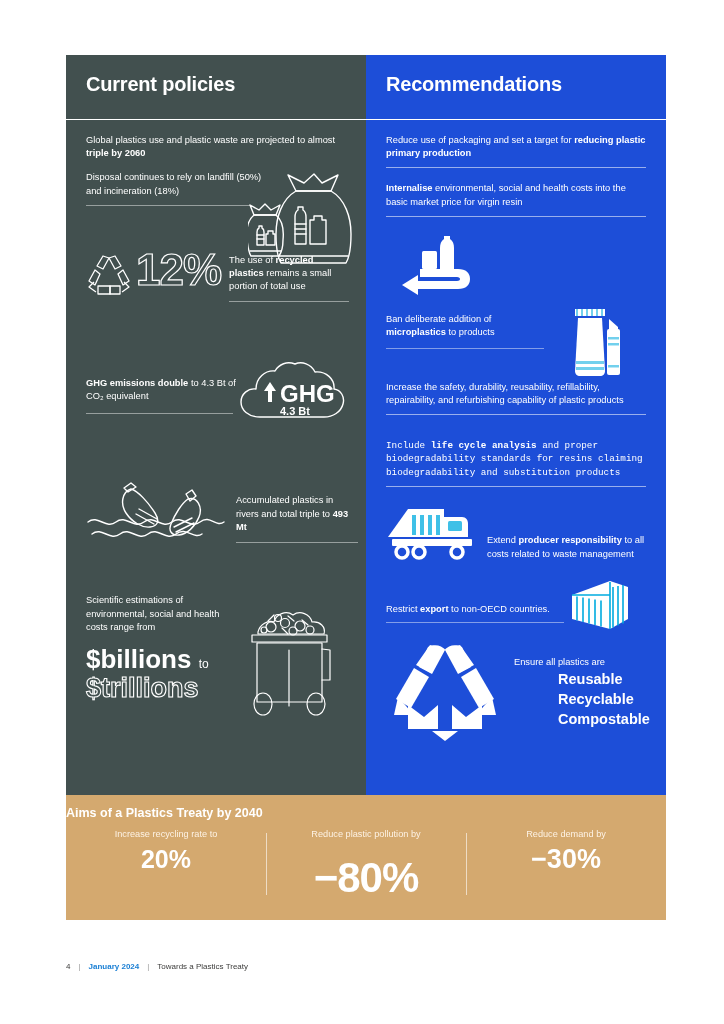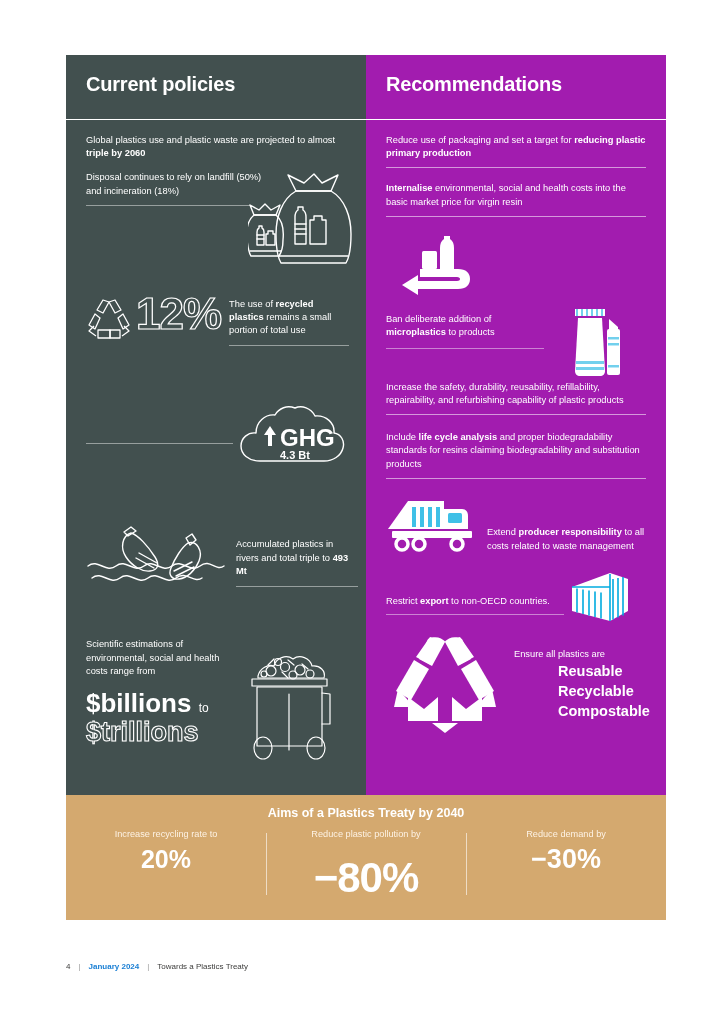--- a/index.html
+++ b/index.html
@@ -12,21 +12,21 @@
   .page { position: relative; width: 724px; height: 1024px; background:#fff; }
 
   .infographic {
     position: absolute; left: 66px; top: 55px;
     width: 600px; height: 865px;
   }
 
   
   .cols { display: flex; width: 600px; height: 740px; }
   .col-left  { width: 300px; background: #42504f; position: relative; }
-  .col-right { width: 300px; background: #a21caf; position: relative; }
+  .col-right { width: 300px; background: #1d4ed8; position: relative; }
 
   .col-head {
     height: 65px;
     display: flex; align-items: center;
     padding: 0 20px 6px 20px;
     border-bottom: 1.5px solid #ffffff;
   }
   .col-head h2 {
     font-size: 20px; font-weight: bold; color: #ffffff;
     letter-spacing: -0.2px;
@@ -39,21 +39,21 @@
   .txt { color: #ffffff; font-size: 9.3px; line-height: 1.42; }
   .txt b { font-weight: bold; }
   .rule { height: 1px; background: rgba(255,255,255,0.45); margin-top: 7px; }
 
   .l-b1 { margin-bottom: 11px; }
   .l-b2 { width: 178px; }
   .l-b2 .rule { width: 165px; }
 
   .bags-icon { position: absolute; right: 2px; top: 52px; }
 
-  .row-12 { display: flex; align-items: flex-start; margin-top: 86px; }
+  .row-12 { display: flex; align-items: flex-start; margin-top: 42px; }
   .big-outline {
     font-size: 44px; font-weight: bold; line-height: 1;
     color: transparent;
     -webkit-text-stroke: 1.2px #ffffff;
     letter-spacing: -1px;
   }
   .recycle-small { margin-right: 4px; margin-top: 6px; }
   .txt-12 { width: 126px; margin-top: 6px; margin-left: 8px; }
   .txt-12 .rule { width: 120px; margin-top: 8px; }
 
@@ -108,21 +108,21 @@
   .r-final-text .strong {
     font-size: 14.5px; font-weight: bold; color:#fff; line-height: 1.38; padding-left: 44px;
   }
 
   
   .banner {
     width: 600px; height: 125px; background: #d4a96f;
     padding-top: 11px;
   }
   .banner h3 {
-    text-align: center; color:#fff; font-size: 12.5px; font-weight: bold;
+    text-align: left; color:#fff; font-size: 12.5px; font-weight: bold;
     margin-bottom: 9px;
   }
   .aims { display:flex; height: 78px; }
   .aim {
     flex: 1; display:flex; flex-direction:column;
     align-items:center; justify-content:flex-start;
     position: relative;
   }
   .aim + .aim::before {
     content:""; position:absolute; left:0; top: 4px;
@@ -211,20 +211,21 @@
             </div>
             <div class="big-outline">12%</div>
             <div class="txt-12">
               <div class="txt"><span>The use of </span><b>recycled plastics</b><span> remains a small portion of total use</span></div>
               <div class="rule"></div>
             </div>
           </div>
 
           <div class="row-ghg">
             <div class="ghg-text">
+              <div class="txt"><b>GHG emissions double</b><span> to 4.3 Bt of CO₂ equivalent</span></div>
               <div class="rule"></div>
             </div>
             <div class="ghg-cloud">
               <svg width="108" height="70" viewBox="0 0 108 70">
                 <path d="M22 57 C10 57 3 50 3 42 C3 34 10 28 18 29 C18 18 27 10 37 11 C41 4 49 1 57 4 C64 1 73 4 77 12 C88 11 97 19 96 29 C103 30 107 37 105 44 C103 52 95 57 86 57 Z" fill="none" stroke="#ffffff" stroke-width="1.4" stroke-linejoin="round"></path>
                 <g fill="#ffffff">
                   <path d="M30 42 L30 31 L26 31 L32 22 L38 31 L34 31 L34 42 Z"></path>
                 </g>
                 <text x="42" y="42" fill="#ffffff" font-family="Liberation Sans, sans-serif" font-size="24" font-weight="bold">GHG</text>
                 <text x="42" y="55" fill="#ffffff" font-family="Liberation Sans, sans-serif" font-size="11" font-weight="bold">4.3 Bt</text>
@@ -349,21 +350,21 @@
                 </g>
               </svg>
             </div>
           </div>
 
           <div class="blk r-blk" style="margin-top:2px;">
             <div class="txt">Increase the safety, durability, reusability, refillability, repairability, and refurbishing capability of plastic products</div>
             <div class="rule"></div>
           </div>
 
-          <div class="blk r-blk" style="margin-top:16px;">
+          <div class="blk r-blk" style="margin-top:24px;font-family:Liberation Mono, monospace;">
             <div class="txt"><span>Include </span><b>life cycle analysis</b><span> and proper biodegradability standards for resins claiming biodegradability and substitution products</span></div>
             <div class="rule"></div>
           </div>
 
           <div class="r-truck-row">
             <div class="truck-icon">
               <svg width="92" height="56" viewBox="0 0 92 56">
                 <g fill="#ffffff">
                   <path d="M2 32 L22 4 L58 4 L58 32 Z"></path>
                   <path d="M58 12 L76 12 C80 12 82 15 82 19 L82 32 L58 32 Z"></path>

